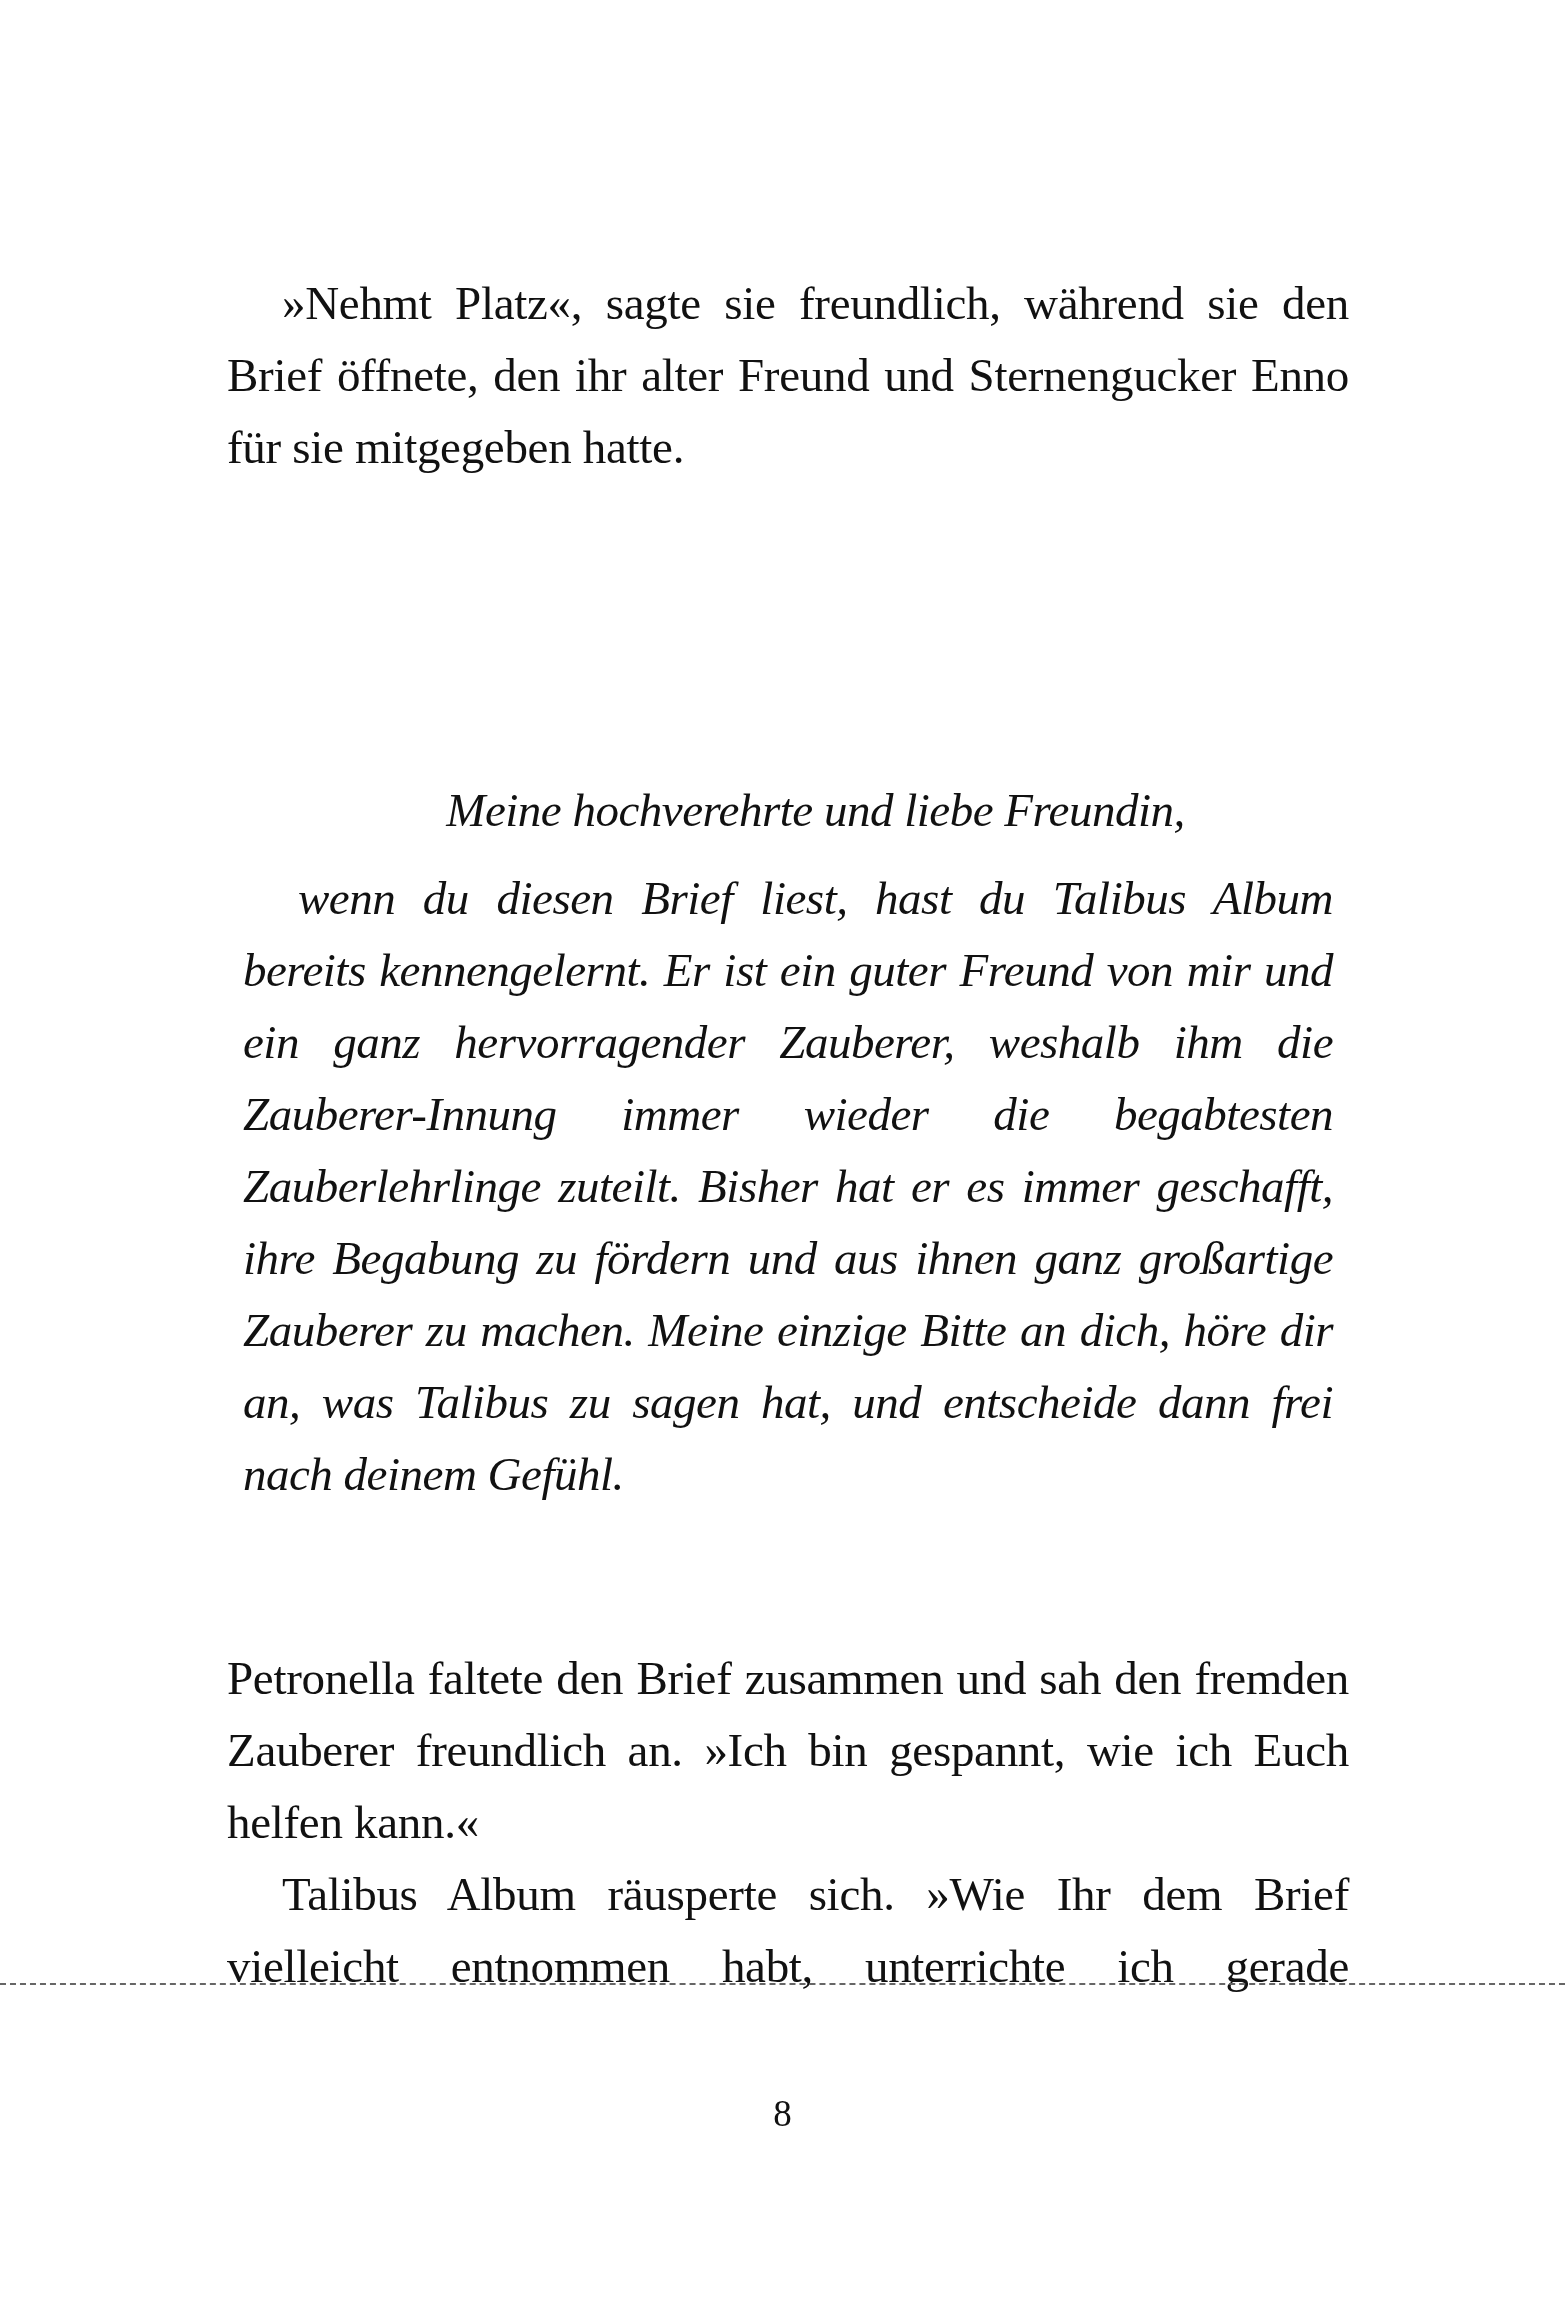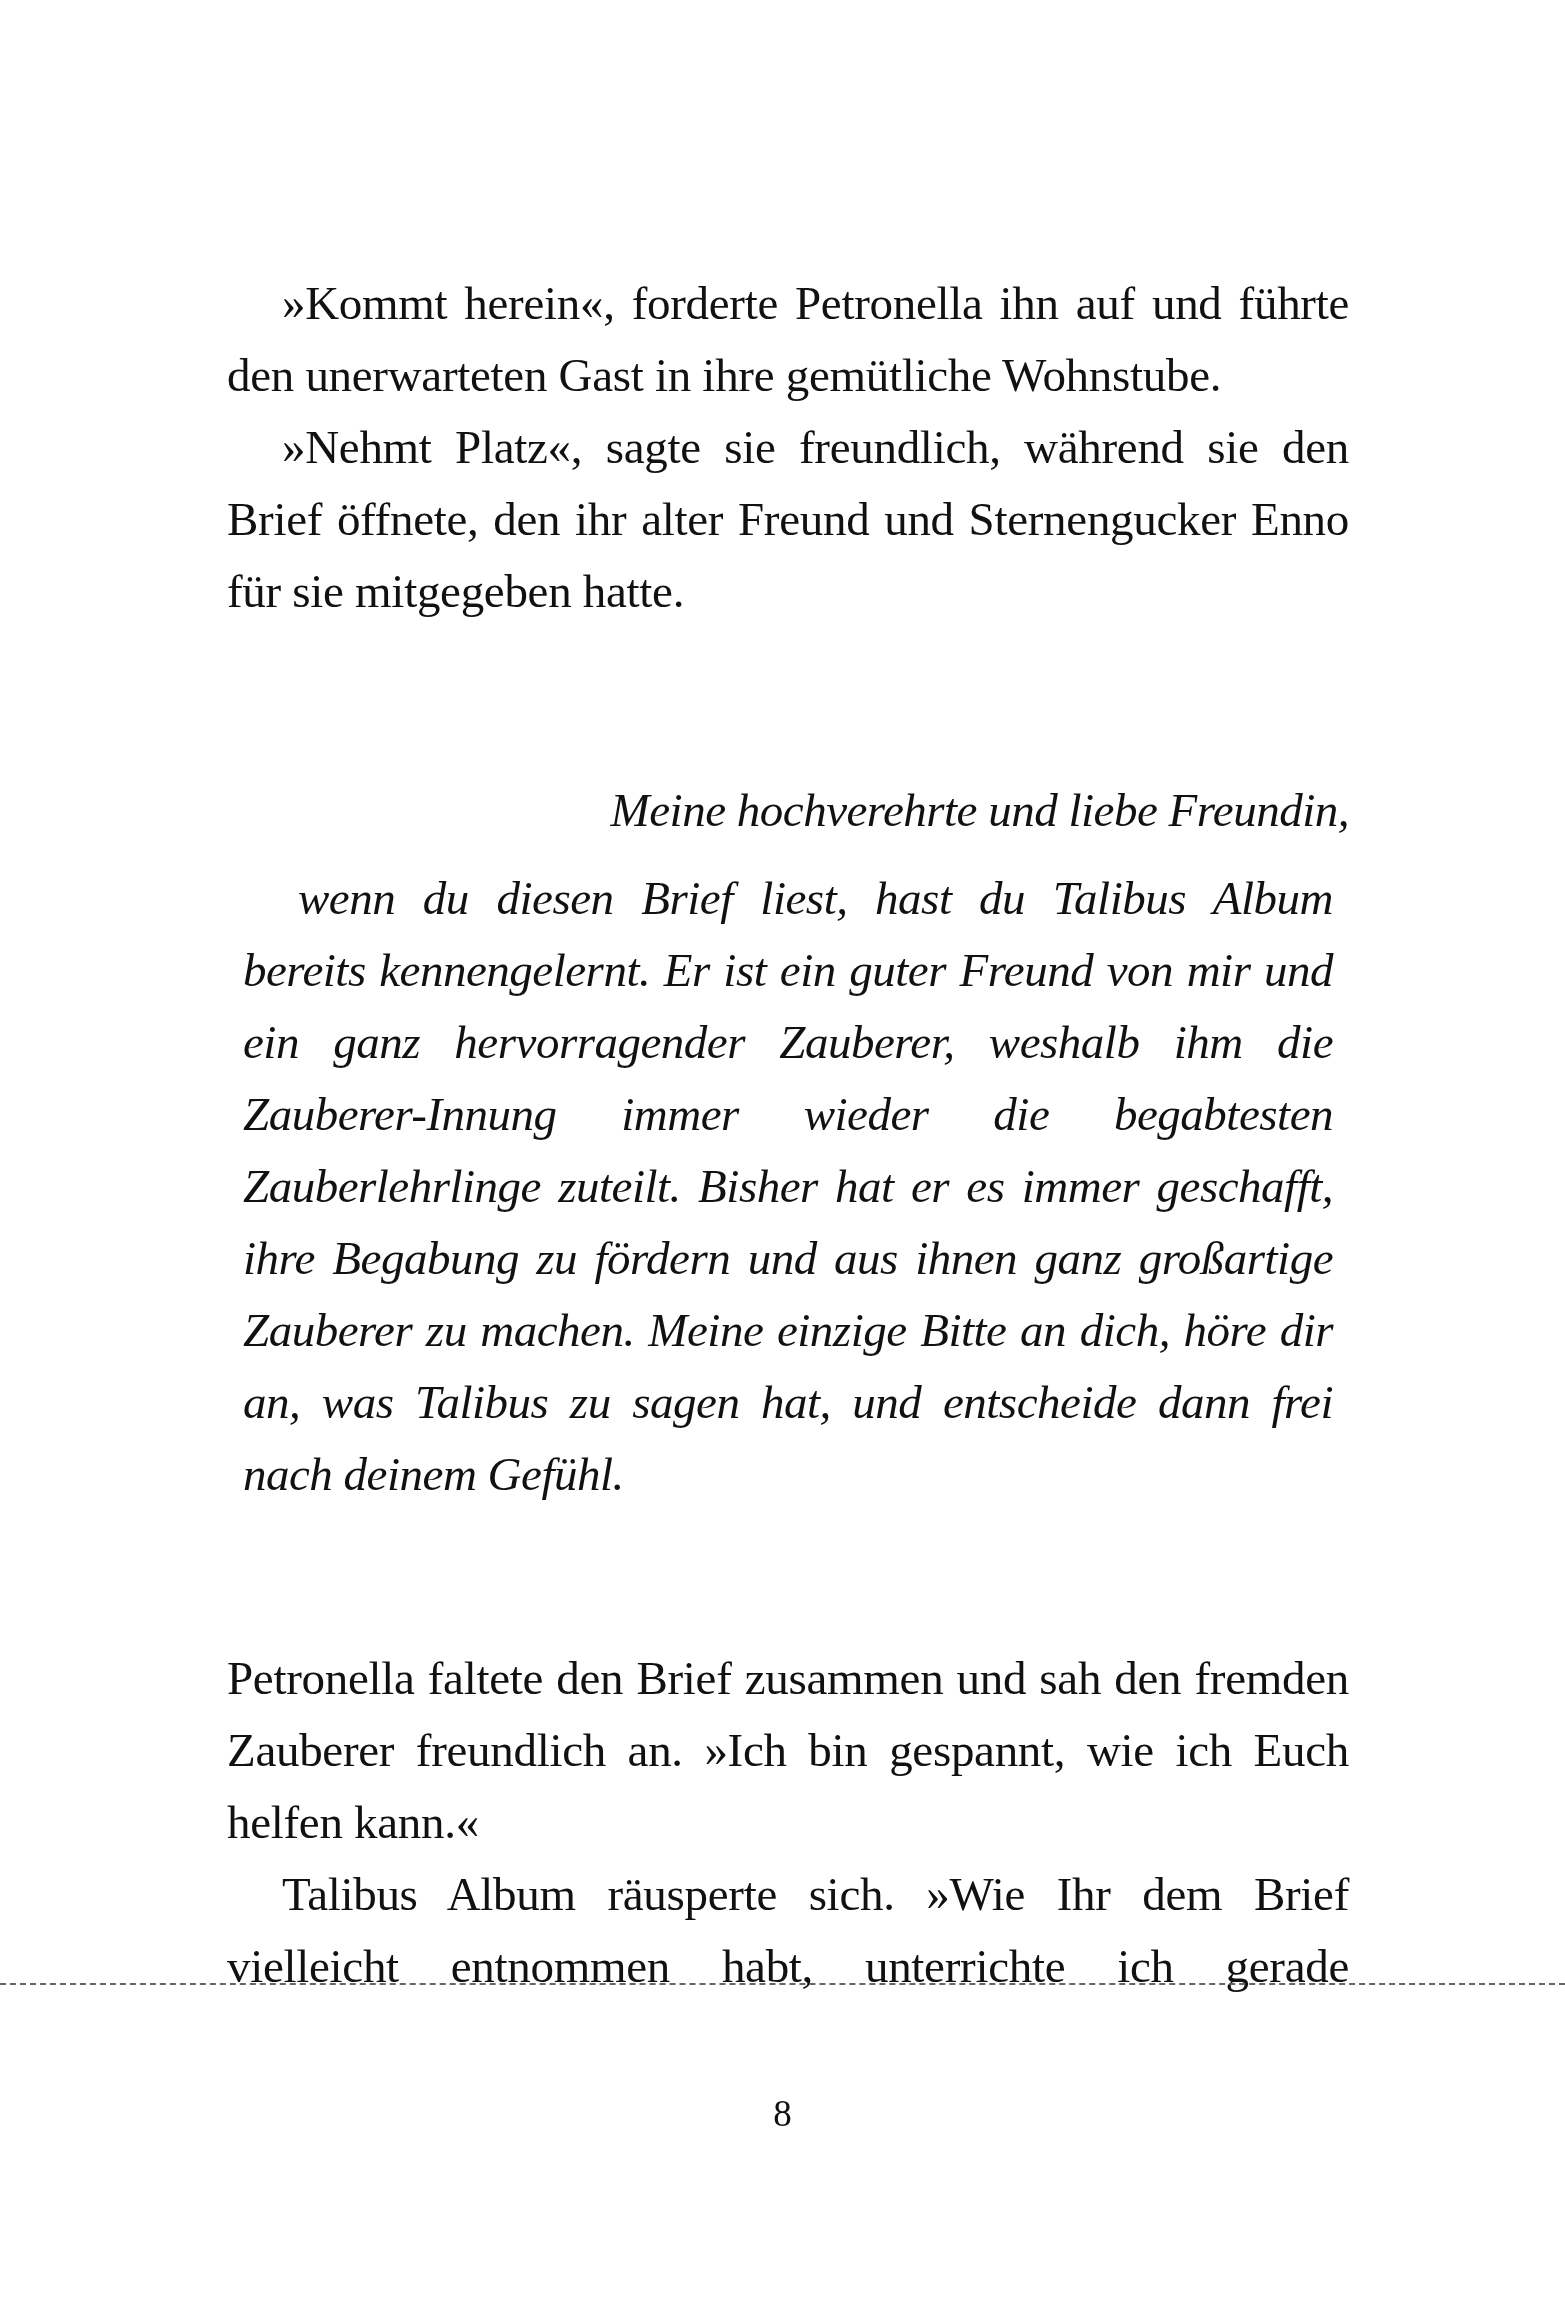--- a/index.html
+++ b/index.html
@@ -41,21 +41,21 @@
       font-size: 47px;
       line-height: 72px;
       text-align: justify;
       letter-spacing: -0.5px;
     }
     .letter .salutation,
     .letter .closing,
     .letter .signature {
       margin: 0;
       padding-left: 55px;
-      text-align: right;
+      text-align: center;
     }
     .letter .body-text {
       margin: 16px;
       text-indent: 55px;
     }
     .dashed-rule {
       position: absolute;
       left: 0;
       top: 1983px;
       width: 1565px;
@@ -70,21 +70,20 @@
       text-align: center;
       font-size: 37px;
       line-height: 55px;
       color: #111111;
     }
   </style>
 </head>
 <body>
 
 <div class="text-block" style="top:267px;">
-  <p class="para indent">»Kommt herein«, forderte Petronella ihn auf und führte den unerwarteten Gast in ihre gemütliche Wohnstube.</p>
   <p class="para indent">»Nehmt Platz«, sagte sie freundlich, während sie den Brief öffnete, den ihr alter Freund und Sternengucker Enno für sie mitgegeben hatte.</p>
 </div>
 
 <div class="letter" style="top:774px;">
   <p class="salutation">Meine hochverehrte und liebe Freundin,</p>
   <p class="body-text">wenn du diesen Brief liest, hast du Talibus Album bereits kennengelernt. Er ist ein guter Freund von mir und ein ganz hervorragender Zauberer, weshalb ihm die Zauberer-Innung immer wieder die begabtesten Zauberlehrlinge zuteilt. Bisher hat er es immer geschafft, ihre Begabung zu fördern und aus ihnen ganz großartige Zauberer zu machen. Meine einzige Bitte an dich, höre dir an, was Talibus zu sagen hat, und entscheide dann frei nach deinem Gefühl.</p>
 </div>
 
 <div class="text-block" style="top:1642px;">
   <p class="para">Petronella faltete den Brief zusammen und sah den fremden Zauberer freundlich an. »Ich bin gespannt, wie ich Euch helfen kann.«</p>

